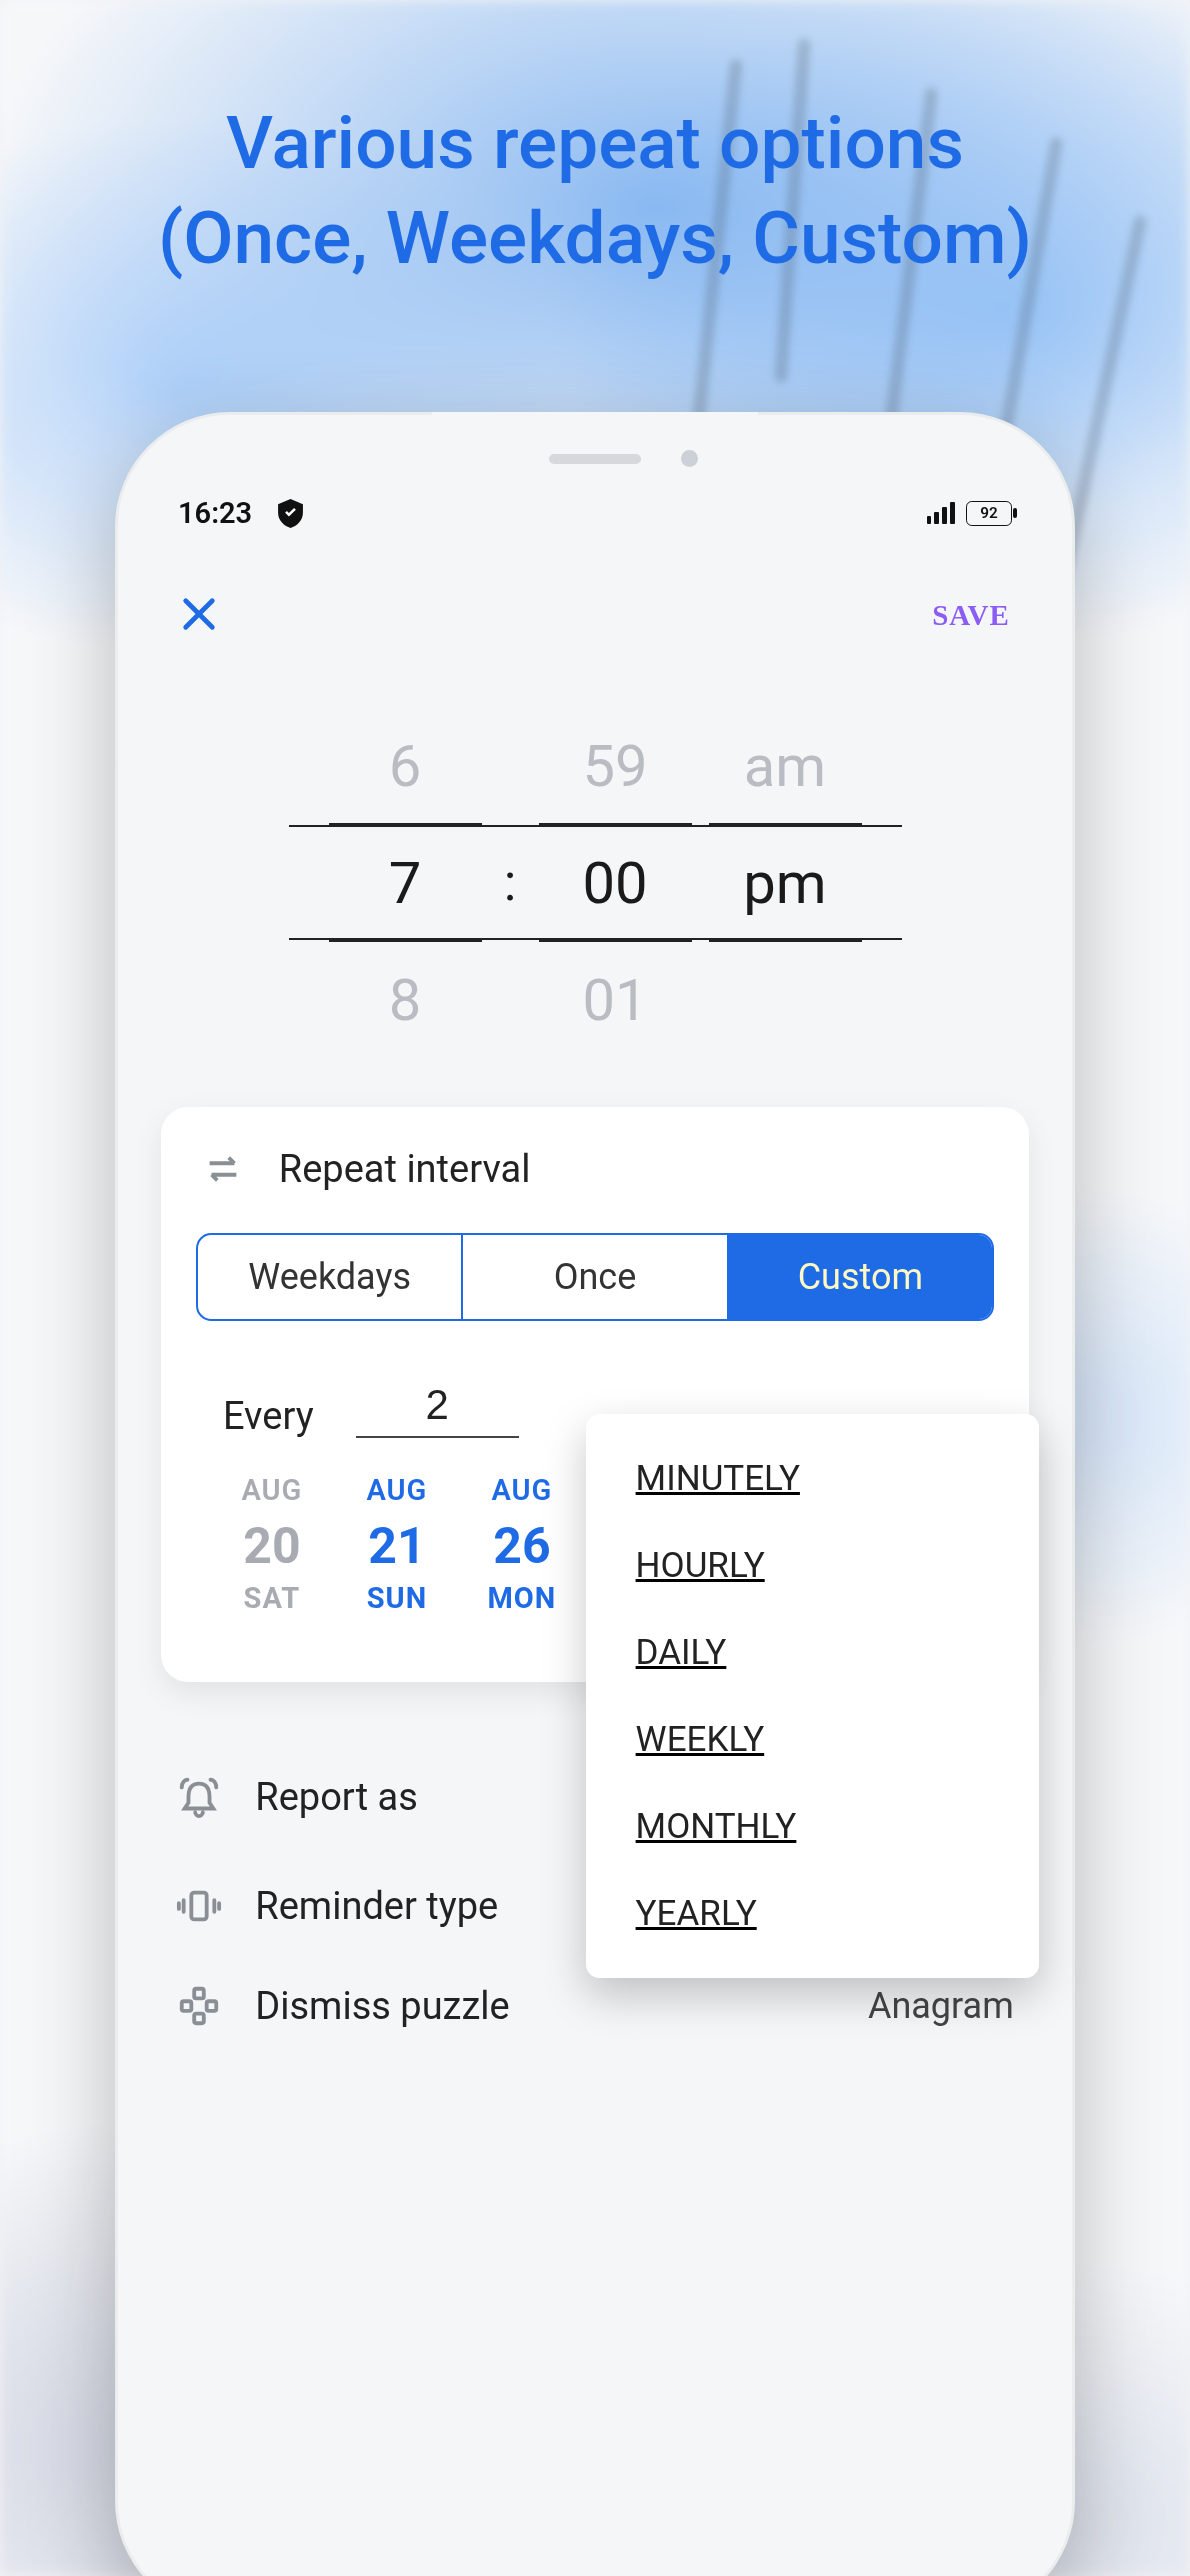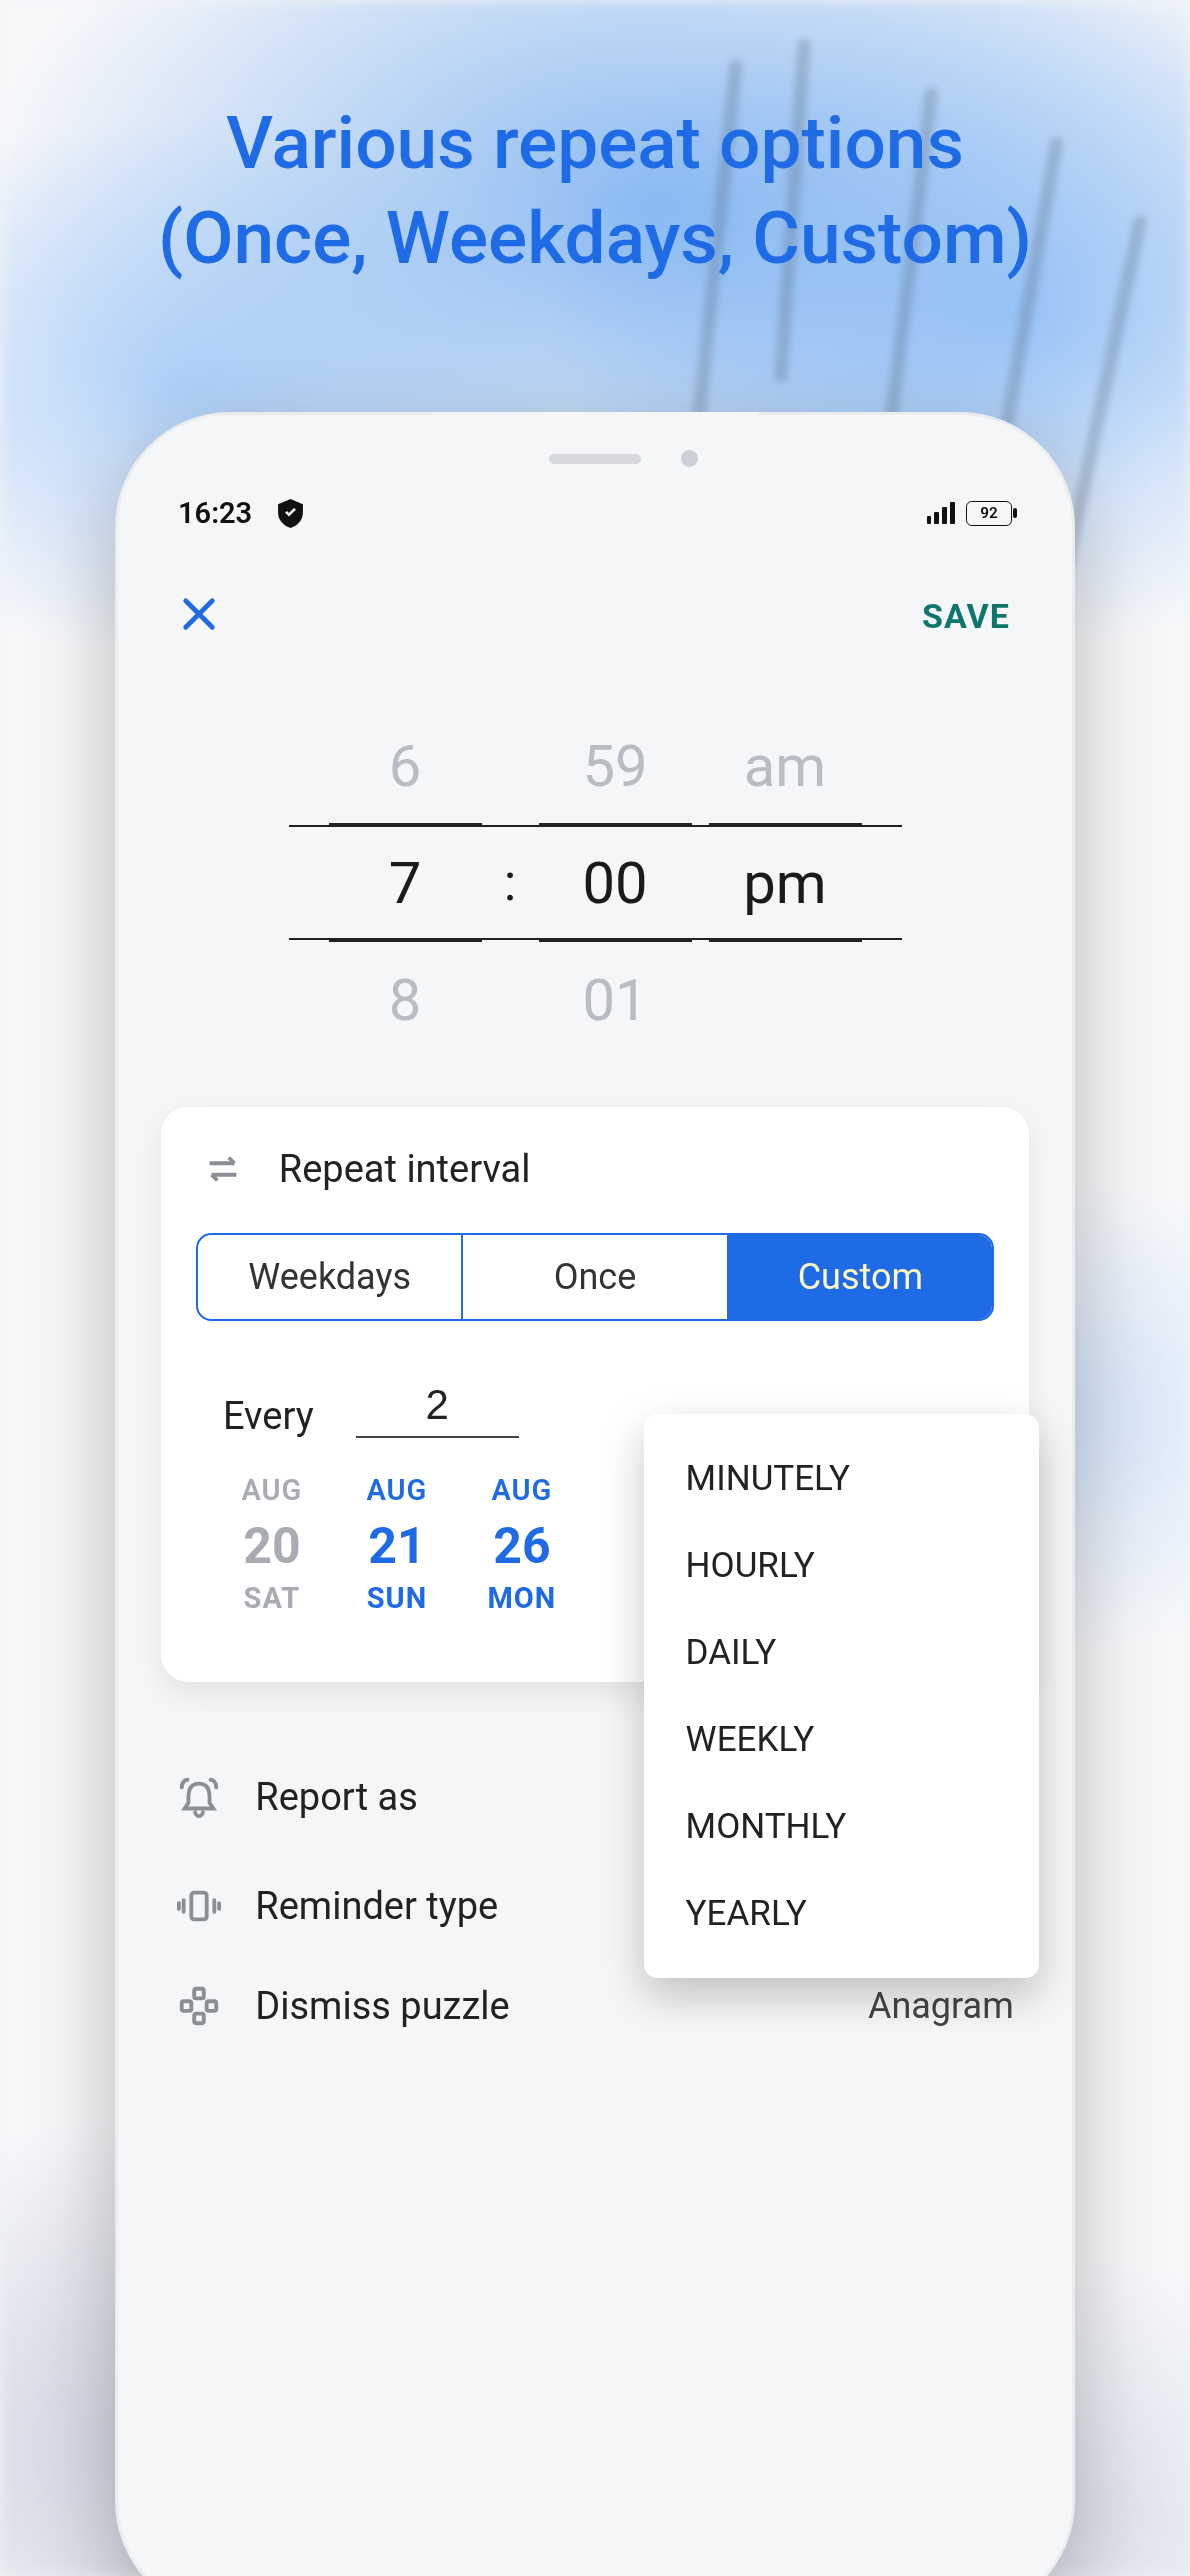--- a/index.html
+++ b/index.html
@@ -59,21 +59,21 @@
   .status-left { display:flex; align-items:center; gap:26px; font-weight:600; }
   .status-right { display:flex; align-items:center; gap:11.5px;text-align:center; }
   .shield { width:25px; height:29px; }
   .sigbars { display:flex; align-items:flex-end; gap:2.9px; }
   .sigbars span { width:4.8px; background:#111; border-radius:1px; }
   .battery { position:relative; width:46px; height:25px; border:1.9px solid #111; border-radius:5.8px; display:flex; align-items:center; justify-content:center; font-size:15.3px; font-weight:600; }
   .battery::after { content:""; position:absolute; right:-5.7px; top:6.7px; width:3.8px; height:9.6px; background:#111; border-radius:1.9px; }
 
   .header-row { display:flex; justify-content:space-between; align-items:center; padding:19px 7.7px 27px; }
   .close-x { color:#1f6be6; font-size:50px; font-weight:300; cursor:pointer; padding:7.7px 11.5px; }
-  .save-btn { color:#0f766e; font-size:34px; font-weight:700; cursor:pointer; padding:7.7px 11.5px; letter-spacing:1px; }
+  .save-btn { color:#8b5cf6; font-size:29px; font-weight:700; cursor:pointer; padding:7.7px 11.5px; letter-spacing:1px;font-family:Liberation Serif, serif; }
 
   .time-wheel { margin:29px auto 50px; width:613px; }
   .wheel-row { display:flex; align-items:center; justify-content:center; gap:17px; height:115px; }
   .wheel-row.current { border-top:2.9px solid #222; border-bottom:2.9px solid #222; }
   .wheel-cell { width:153px; text-align:center; font-size:58px; color:#b9bdc3; }
   .wheel-row.current .wheel-cell { color:#1a1a1a; }
   .wheel-colon { width:23px; text-align:center; font-size:52px; color:#1a1a1a; }
   .wheel-row.faded .wheel-colon { color:transparent; }
   .time-lines { position:relative; }
   .time-lines .line-seg { display:flex; gap:17px; justify-content:center; }
@@ -105,24 +105,25 @@
   .date-month { color:#a8acb2; font-size:29px; font-weight:600; letter-spacing:1px; }
   .date-day { color:#a8acb2; font-size:50px; font-weight:700; padding:9.6px 0 5.8px; }
   .date-dow { color:#a8acb2; font-size:29px; font-weight:700; letter-spacing:1px; }
   .date-cell.highlight .date-month,
   .date-cell.highlight .date-day,
   .date-cell.highlight .date-dow { color:#1f6be6; }
 
   
   .freq-menu {
     position:absolute; right:-9.6px; top:307px;
-    width:395px; background:#fff; border-radius:13.4px;
+    width:453px; background:#fff; border-radius:13.4px;
     box-shadow:0 17px 44px rgba(0,0,0,0.22);
-    padding:21px 4px;
+    padding:21px 12px;
     z-index:10;
+    text-decoration:underline;
   }
   .freq-item { padding:23px 38px; font-size:35px; color:#222; cursor:pointer; }
 
   
   .setting { display:flex; align-items:center; gap:33px; padding:27px 15.3px; }
   .setting-label { font-size:38px; color:#222; flex:1; }
   .setting-value { font-size:36px; color:#444; }
   .setting-icon { width:46px; display:flex; justify-content:center; color:#8a8e95; }
 
   .mini-seg { display:flex; border:2.9px solid #1f6be6; border-radius:11.5px; overflow:hidden; }

